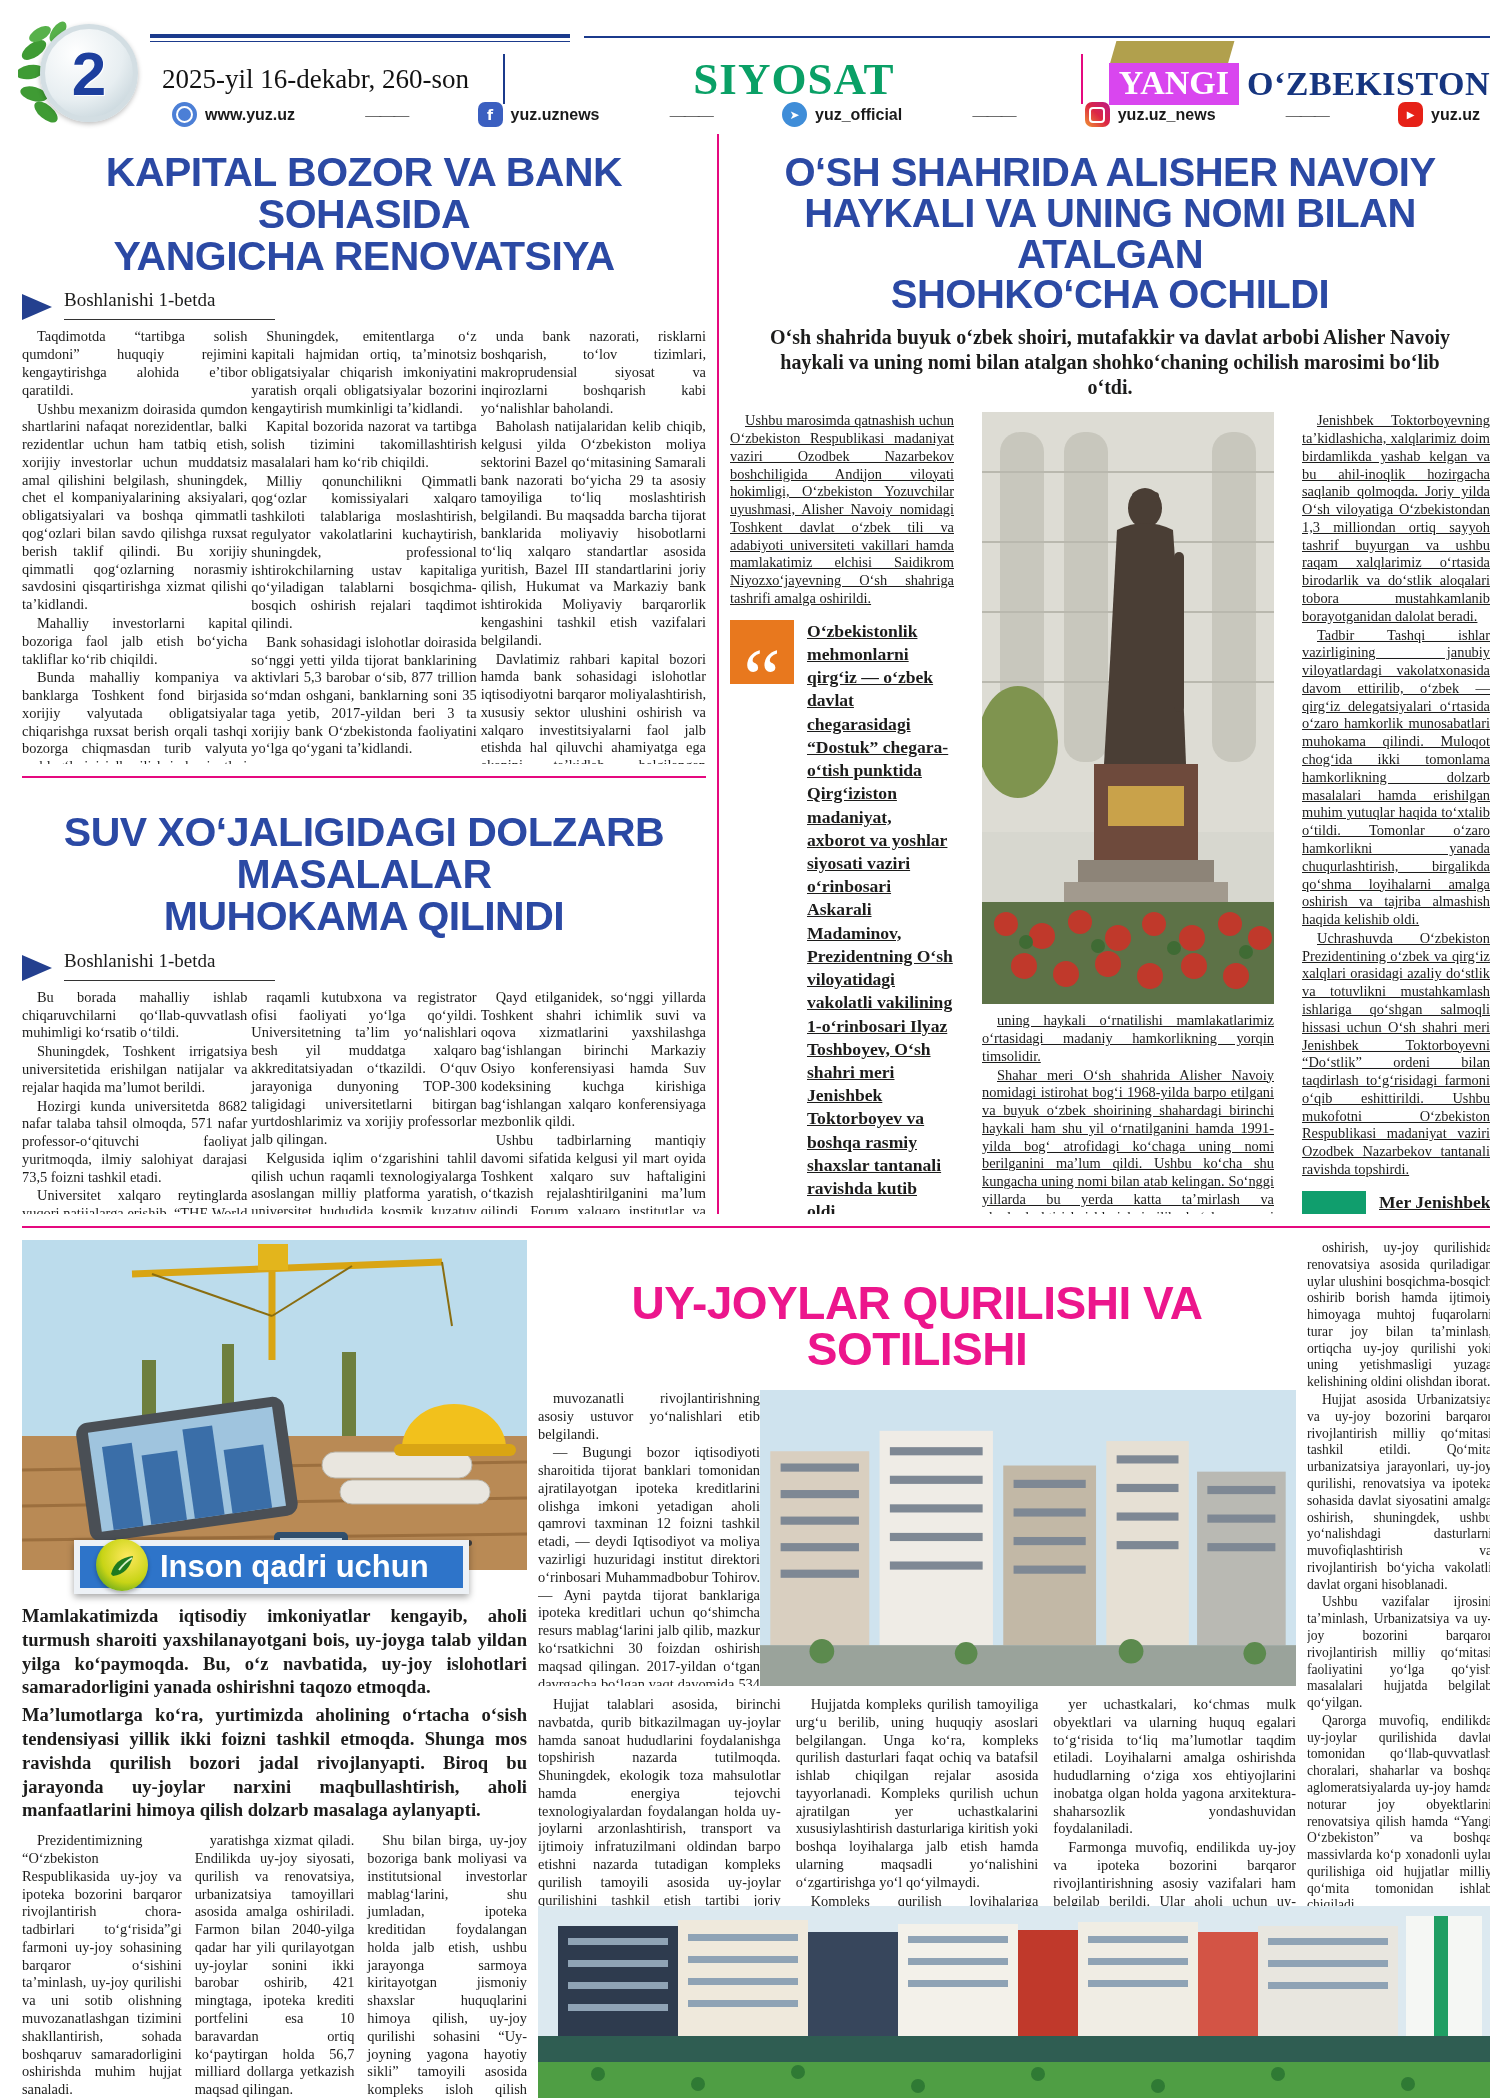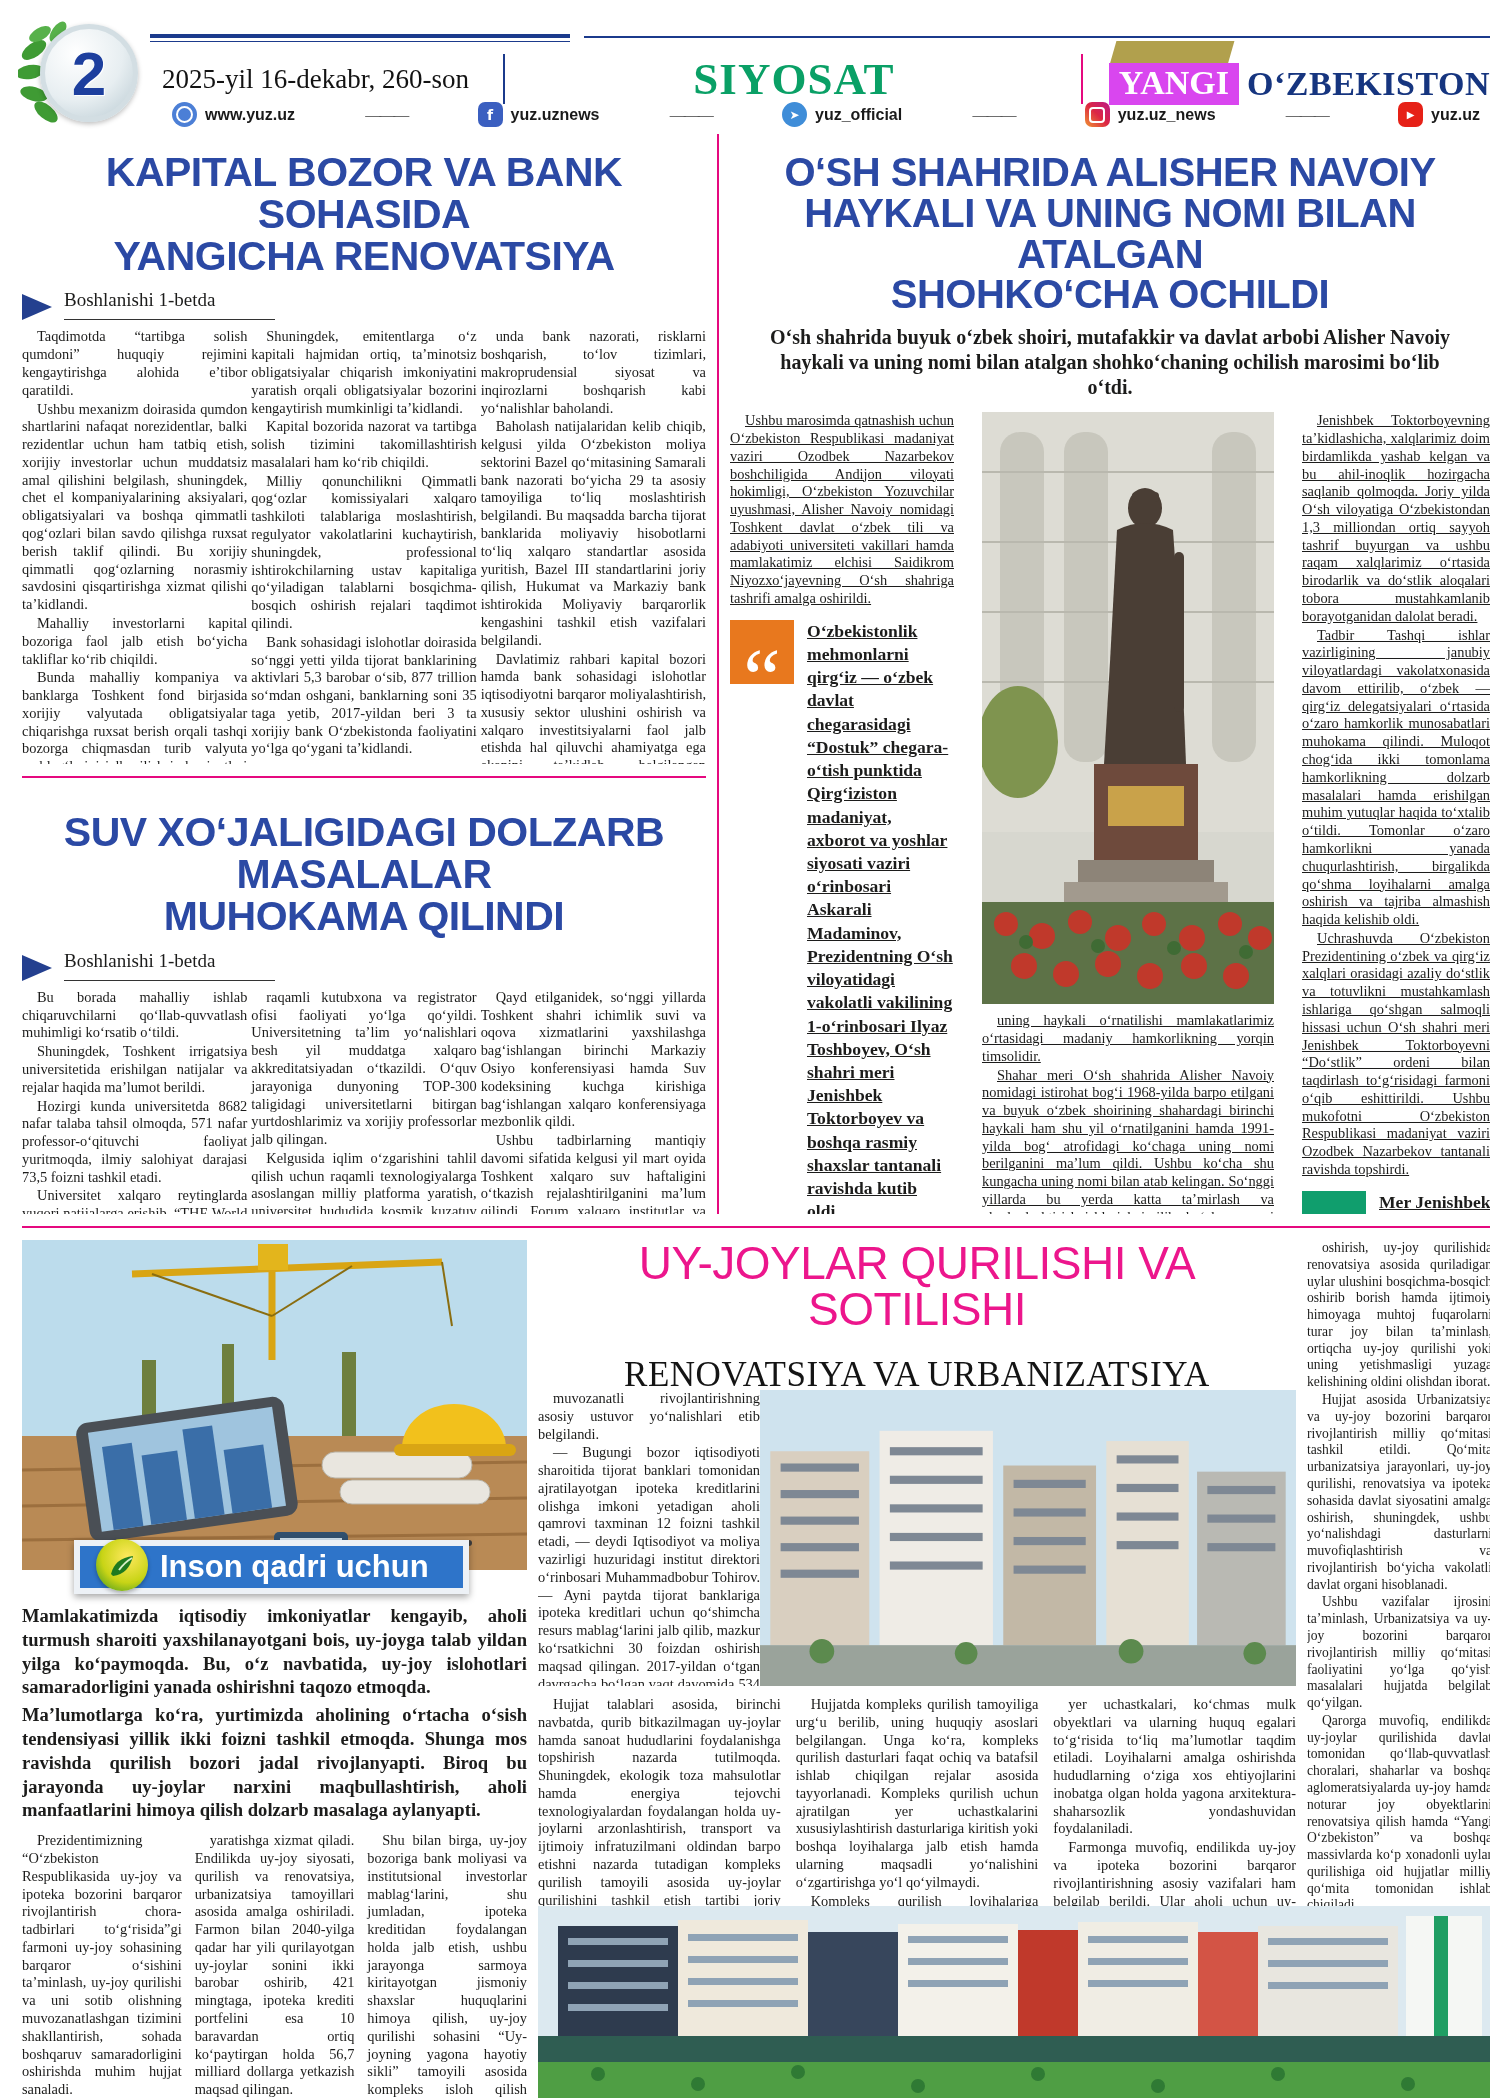--- a/index.html
+++ b/index.html
@@ -69,21 +69,21 @@
   .q-orange{background:#e8781e;}
   .q-green{background:#109e6d;}
   .qtext{font-weight:bold;font-size:17.6px;line-height:1.32;text-align:left;}
   .photo{display:block;width:100%;}
   .a2c2 .plist{margin-top:8px;}
   
   .bottom{display:grid;grid-template-columns:505px 758px 185px;grid-template-rows:150px 296px 1fr 210px;
      column-gap:11px;margin-top:10px;height:876px;overflow:hidden;}
   .b-left{grid-area:1/1/5/2;position:relative;}
   .b-title-wrap{grid-area:1/2/2/3;text-align:center;overflow:hidden;}
-  .b-title{font-family:"Liberation Sans",sans-serif;font-weight:normal;font-size:46px;letter-spacing:-.5px;color:#ec168c;line-height:1;}
+  .b-title{font-family:"Liberation Sans",sans-serif;font-weight:bold;font-size:46px;letter-spacing:-.5px;color:#ec168c;line-height:1;margin-top:40px;}
   .b-sub{font-size:35px;line-height:1.15;color:#141414;margin-top:23px;letter-spacing:.5px;}
   .b-mid{grid-area:2/2/3/3;display:flex;overflow:hidden;}
   .b-colC{width:222px;flex:none;overflow:hidden;}
   .b-mid-photo{flex:1;}
   .b-belowcols{grid-area:3/2/4/3;display:flex;gap:15px;overflow:hidden;padding-top:10px;}
   .b-right{grid-area:1/3/4/4;display:flex;flex-direction:column;overflow:hidden;}
   .b-right p{font-size:13.6px;}
   .b-photo{grid-area:4/2/5/4;}
   .lphoto-wrap{position:relative;margin-bottom:34px;}
   .banner{position:absolute;left:52px;right:58px;bottom:-24px;background:#2e74c9;border:6px solid #edf1f6;

